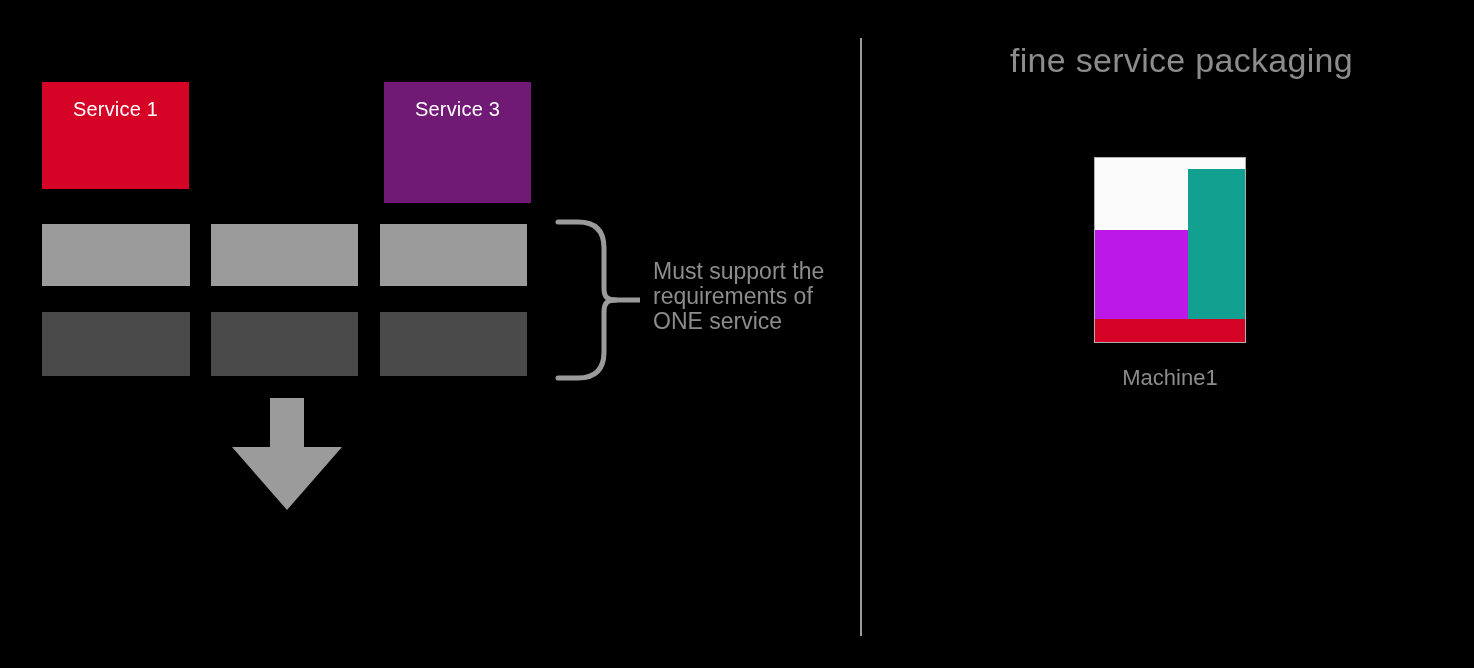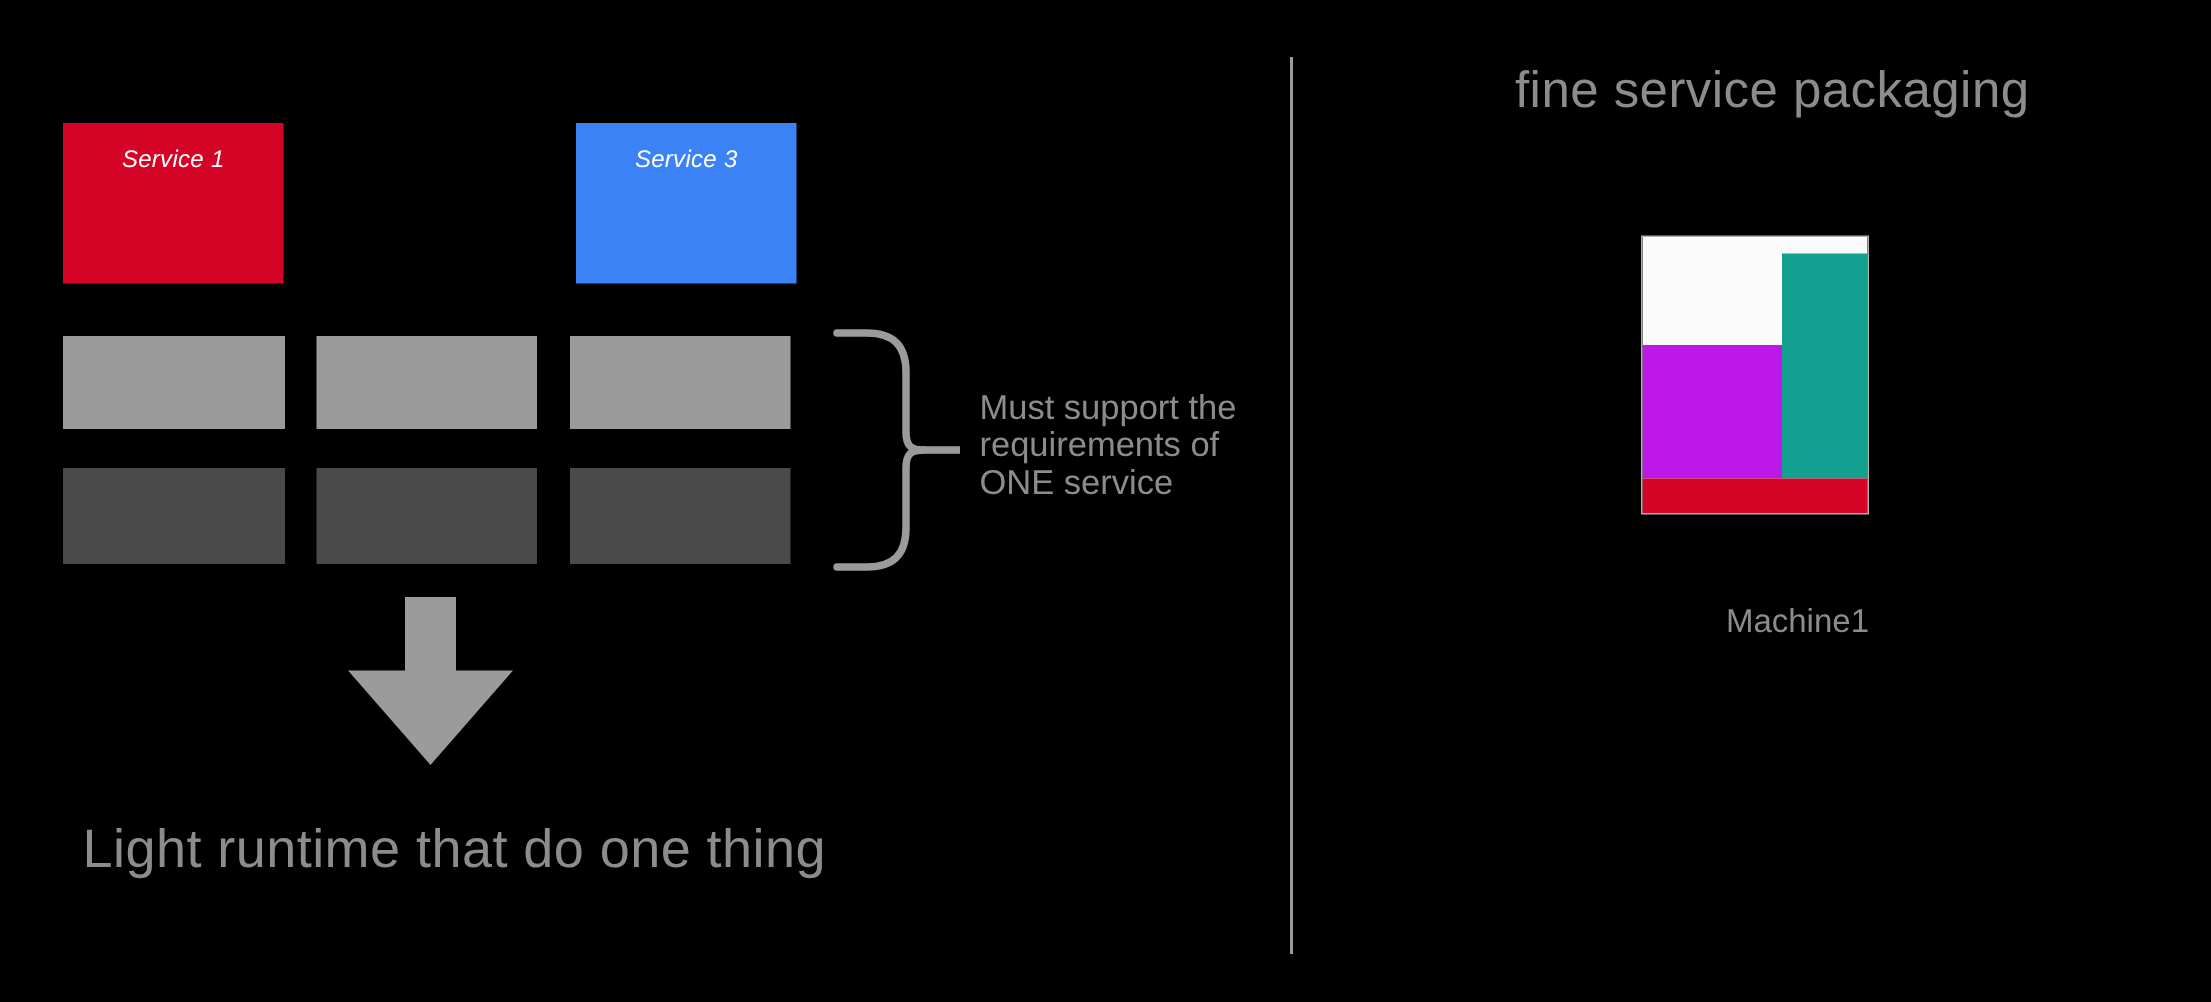--- a/index.html
+++ b/index.html
@@ -27,26 +27,25 @@
   .service-card {
     position: absolute;
     display: flex;
     justify-content: center;
     align-items: flex-start;
     box-sizing: border-box;
     padding-top: 17px;
   }
   .service-card .svc-label {
     color: #ffffff;
-    font-size: 16px;
+    font-size: 20px;
     font-weight: 400;
     line-height: 1;
     letter-spacing: 0.2px;
     font-family: "Liberation Sans", sans-serif;
-    font-style: italic;
   }
 
   .runtime-box { position: absolute; }
 
   
   .brace-wrap { position: absolute; }
   .brace-wrap svg { display: block; }
 
   
   .callout {
@@ -96,38 +95,37 @@
     background: #000;
     overflow: hidden;
   }
   .machine-block .seg { position: absolute; }
   .machine-label {
     position: absolute;
     color: #8c8c8c;
     font-size: 22px;
     line-height: 1.1;
     white-space: nowrap;
-    text-align: right;
+    text-align: center;
     font-family: "Liberation Sans", sans-serif;
-    margin-top: 36px;
   }
 </style>
 </head>
 <body>
 
 <div id="slide">
 
   <div class="abs" style="left:0;top:0;width:860px;height:668px;">
 
     <div class="service-card" style="left:42px;top:82px;width:147px;height:107px;background:#d50426;">
       <span class="svc-label">Service 1</span>
     </div>
 
 
-    <div class="service-card" style="left:384px;top:82px;width:147px;height:107px;background:#3b82f6;">
+    <div class="service-card" style="left:384px;top:82px;width:147px;height:121px;background:#701a75;">
       <span class="svc-label">Service 3</span>
     </div>
 
     <div class="runtime-box" style="left:42px;top:224px;width:148px;height:62px;background:#9b9b9b;"></div>
     <div class="runtime-box" style="left:211px;top:224px;width:147px;height:62px;background:#9b9b9b;"></div>
     <div class="runtime-box" style="left:380px;top:224px;width:147px;height:62px;background:#9b9b9b;"></div>
 
     <div class="runtime-box" style="left:42px;top:312px;width:148px;height:64px;background:#4a4a4a;"></div>
     <div class="runtime-box" style="left:211px;top:312px;width:147px;height:64px;background:#4a4a4a;"></div>
     <div class="runtime-box" style="left:380px;top:312px;width:147px;height:64px;background:#4a4a4a;"></div>
@@ -143,21 +141,20 @@
     <div class="callout" style="left:653px;top:259px;width:195px;">Must support the
 requirements of
 ONE service</div>
 
     <div class="down-arrow" style="left:232px;top:398px;width:110px;height:112px;">
       <svg width="110" height="112" viewBox="0 0 110 112" fill="none">
         <path d="M38 0 H72 V49 H110 L55 112 L0 49 H38 Z" fill="#9b9b9b"></path>
       </svg>
     </div>
 
-    <div class="bottom-caption" style="left:55px;top:546px;">Light runtime that do one thing</div>
   </div>
 
   <div class="divider" style="left:860px;top:38px;width:2px;height:598px;"></div>
 
   <div class="abs" style="left:862px;top:0;width:612px;height:668px;">
 
     <div class="panel-title" style="left:148px;top:42px;">fine service packaging</div>
 
     <div class="machine-block" style="left:232px;top:157px;width:152px;height:186px;">
       <div class="seg" style="left:0;top:0;width:150px;height:185px;background:#fbfbfb;"></div>

